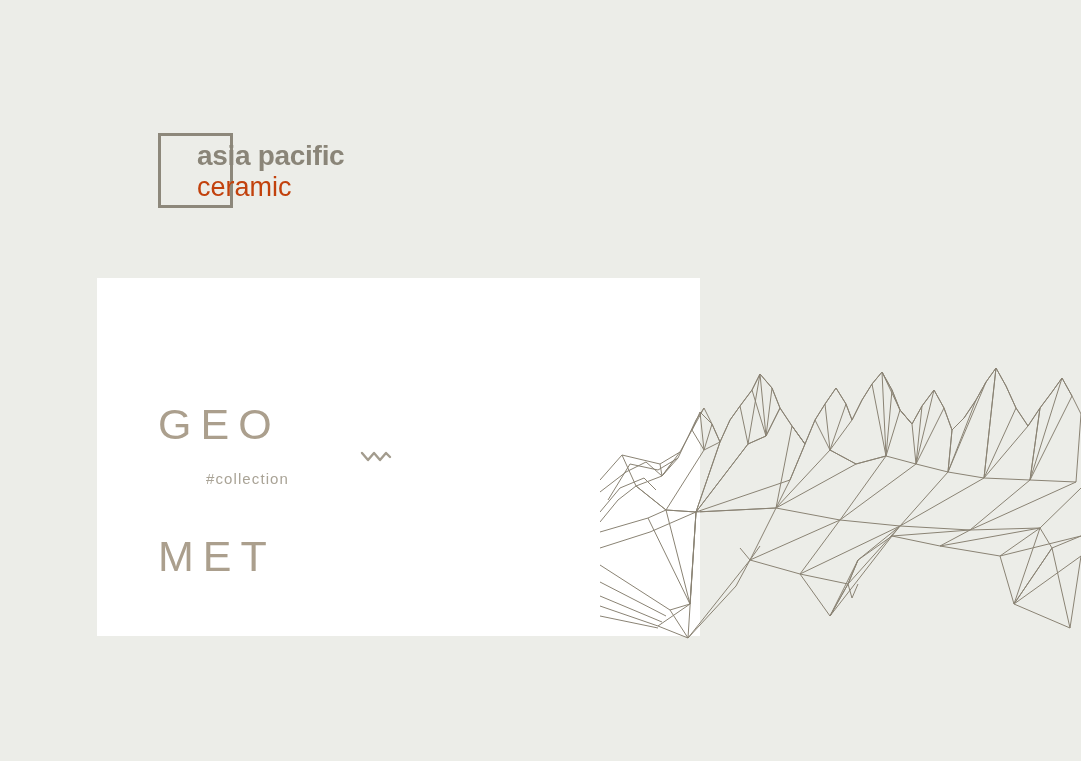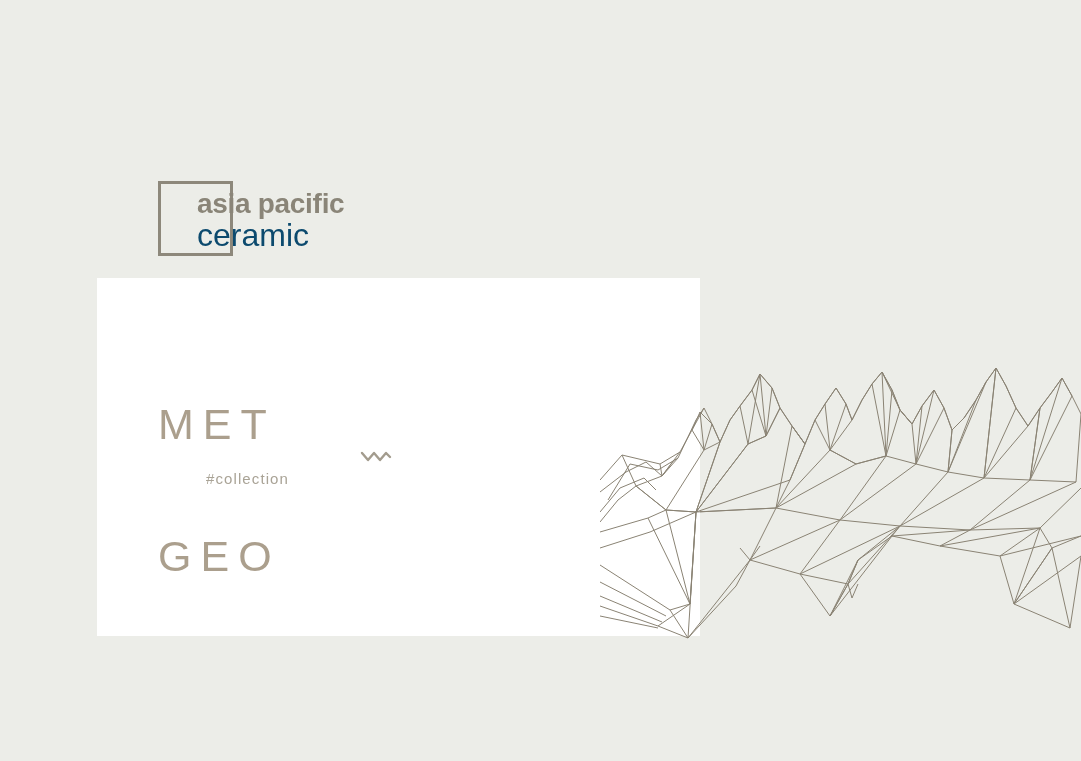--- a/index.html
+++ b/index.html
@@ -25,21 +25,20 @@
     overflow: hidden;
   }
 
   
   #brand-logo {
     position: absolute;
     left: 158px;
     top: 133px;
     width: 200px;
     height: 82px;
-    margin-top: 48px;
   }
 
   #logo-frame {
     position: absolute;
     left: 0;
     top: 0;
     width: 75px;
     height: 75px;
   }
   #logo-frame .bar {
@@ -60,23 +59,23 @@
   }
   #logo-line-1 {
     font-size: 28px;
     font-weight: bold;
     color: #8a8578;
     letter-spacing: -0.3px;
     line-height: 30px;
     white-space: nowrap;
   }
   #logo-line-2 {
-    font-size: 32px;
+    font-size: 27px;
     font-weight: 300;
-    color: #0c4a6e;
+    color: #c2410c;
     letter-spacing: 0px;
     line-height: 30px;
     margin-top: 1px;
     white-space: nowrap;
   }
 
   
   #hero-card {
     position: absolute;
     left: 97px;
@@ -273,22 +272,22 @@
         <path d="M176,148 L190,120 L205,84"></path>
         <path d="M256,104 L286,96"></path>
         <path d="M230,90 L256,104"></path>
       </g>
     </svg>
   </div>
 
   <div id="hero-card">
 
     <div id="hero-title">
+      <span class="tline">GEO</span>
       <span class="tline">MET</span>
-      <span class="tline">GEO</span>
     </div>
 
     <div id="hero-wave">
       <svg width="32" height="18" viewBox="0 0 32 18" xmlns="http://www.w3.org/2000/svg">
         <path d="M2,5 L8,12 L14,5 L20,12 L26,5 L30,9" fill="none" stroke="#a39c8e" stroke-width="2.4" stroke-linecap="round" stroke-linejoin="round"></path>
       </svg>
     </div>
 
     <div id="hero-tag">#collection</div>
   </div>

